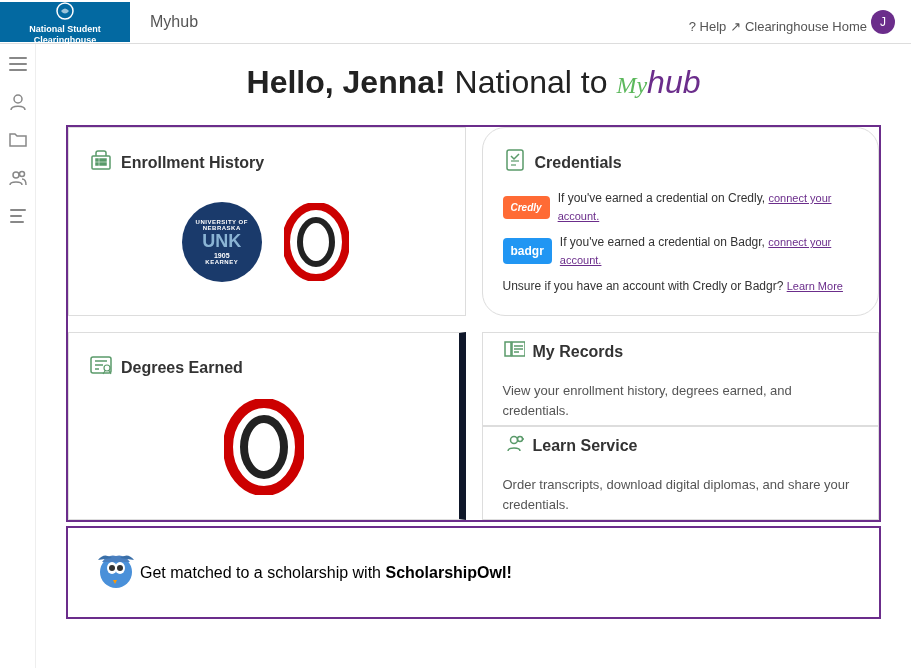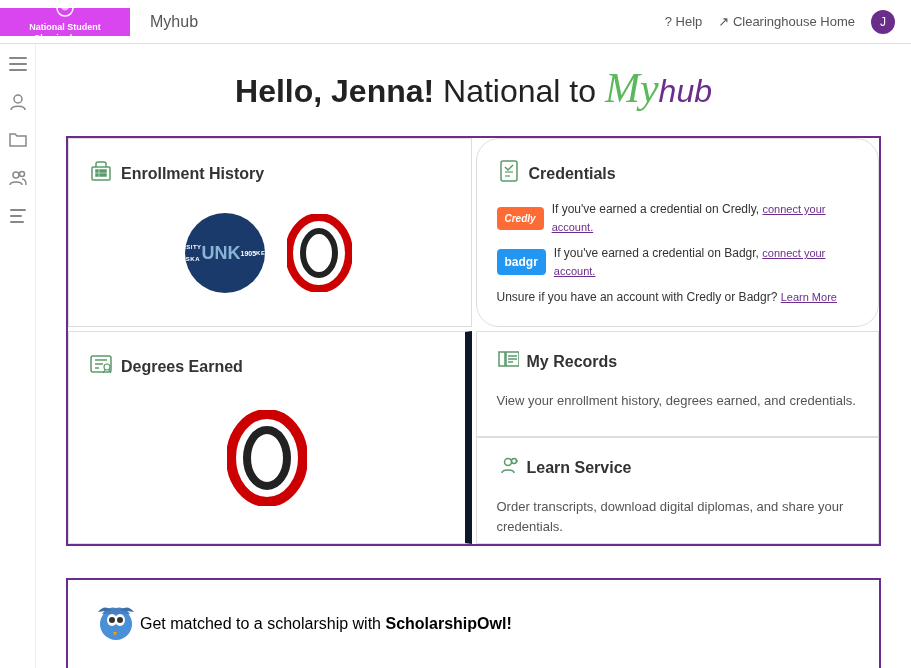--- a/index.html
+++ b/index.html
@@ -4,59 +4,59 @@
   <style>
     * { box-sizing: border-box; margin: 0; padding: 0; }
     body { font-family: Arial, sans-serif; background: #fff; width: 911px; height: 668px; overflow: hidden; }
 
     
     .top-nav {
       display: flex; align-items: center; height: 44px;
       background: #fff; border-bottom: 1px solid #ddd;
     }
     .logo-area {
-      width: 130px; height: 28px; background: #d946ef;
-      display: flex; align-items: center; justify-content: center; flex-shrink: 0;
+      width: 130px; height: 40px; background: #0369a1;
+      display: flex; align-items: flex-start; justify-content: center; flex-shrink: 0;
     }
     .logo-text { color: #fff; font-size: 9px; font-weight: bold; text-align: center; line-height: 1.2; }
     .nav-title { font-size: 16px; color: #555; margin-left: 20px; flex: 1; }
-    .nav-right { display: flex; align-items: center; gap: 16px; margin-right: 16px; font-size: 13px; color: #555; }
+    .nav-right { display: flex; align-items: flex-end; gap: 4px; margin-right: 16px; font-size: 13px; color: #555; }
     .nav-right a { color: #555; text-decoration: none; }
 
     
     .layout { display: flex; height: calc(668px - 44px); }
     .sidebar {
       width: 36px; background: #fff; border-right: 1px solid #eee;
       display: flex; flex-direction: column; align-items: center; padding-top: 10px; gap: 18px;
     }
     .sidebar-icon { width: 20px; height: 20px; color: #888; cursor: pointer; display: flex; align-items: center; justify-content: center; }
 
     
     .main { flex: 1; overflow-y: auto; padding: 20px 30px; }
 
     .welcome-heading { text-align: center; font-size: 32px; margin-bottom: 24px; color: #222; }
     .welcome-heading span.name { font-weight: bold; }
-    .welcome-heading span.myhub { font-family: Georgia, serif; color: #5cb85c; font-style: italic; font-size: 42px; }
+    .welcome-heading span.myhub { font-family: Georgia, serif; color: #5cb85c; font-style: italic; font-size: 24px; }
     .welcome-heading span.myhub-hub { color: #6b2d8b; font-style: italic; font-size: 32px; }
 
     
-    .grid { display: grid; grid-template-columns: 1fr 1fr; gap: 4px; border: 2px solid #6b2d8b; margin-bottom: 32px; }
+    .grid { display: grid; grid-template-columns: 1fr 1fr; gap: 16px; border: 2px solid #6b2d8b; margin-bottom: 4px; }
     .card {
       padding: 20px; border: 1px solid #ddd; min-height: 170px;
       display: flex; flex-direction: column; background: #fff;
     }
     .card-title { display: flex; align-items: center; gap: 8px; font-size: 16px; font-weight: bold; color: #333; margin-bottom: 12px; }
     .card-icon { font-size: 20px; color: #5a9a6a; }
     .card-content { flex: 1; display: flex; align-items: center; justify-content: center; }
 
     
     .logos-row { display: flex; align-items: center; gap: 20px; }
     .univ-logo {
       width: 80px; height: 80px; border-radius: 50%; background: #1a3a6b;
-      display: flex; align-items: center; justify-content: center; flex-direction: row;
+      display: flex; align-items: center; justify-content: center; flex-direction: column;
       color: #fff; font-size: 8px; text-align: center; font-weight: bold; padding: 6px;
     }
     .univ-logo .unk { font-size: 18px; font-weight: bold; color: #8ab4d4; }
     .univ-logo .year { font-size: 7px; }
 
     
     .o-logo {
       width: 70px; height: 80px; display: flex; align-items: center; justify-content: center;
     }
 
@@ -70,21 +70,21 @@
     }
     .badgr-badge {
       background: #2196f3; color: #fff; font-size: 12px; font-weight: bold;
       padding: 4px 8px; border-radius: 4px; white-space: nowrap;
     }
 
     
     .degrees-content { justify-content: center; }
 
     
-    .card-small { min-height: 80px; padding: 16px 20px; }
+    .card-small { min-height: 80px; padding: 5px 20px; }
     .card-desc { font-size: 13px; color: #555; line-height: 1.5; margin-top: 4px; }
 
     
     .bottom-banner {
       border: 2px solid #6b2d8b; padding: 16px 24px;
       display: flex; align-items: center; background: #fff;
     }
     .owl-icon { font-size: 36px; }
 
     

